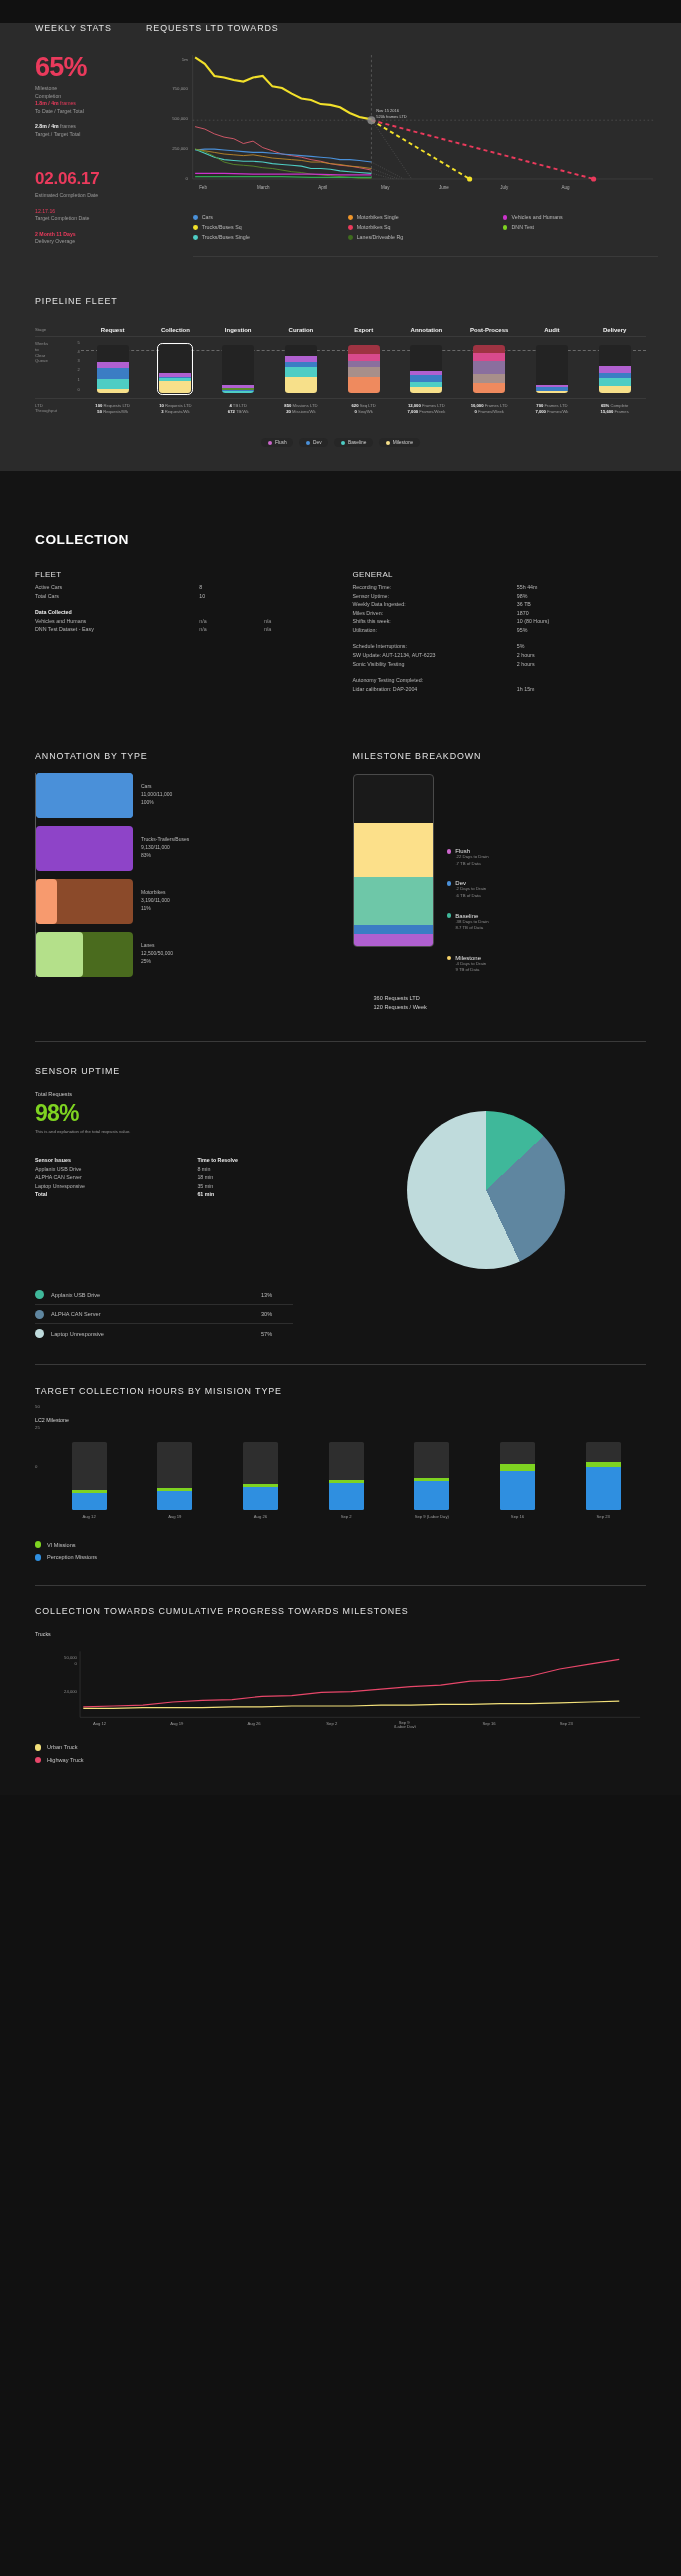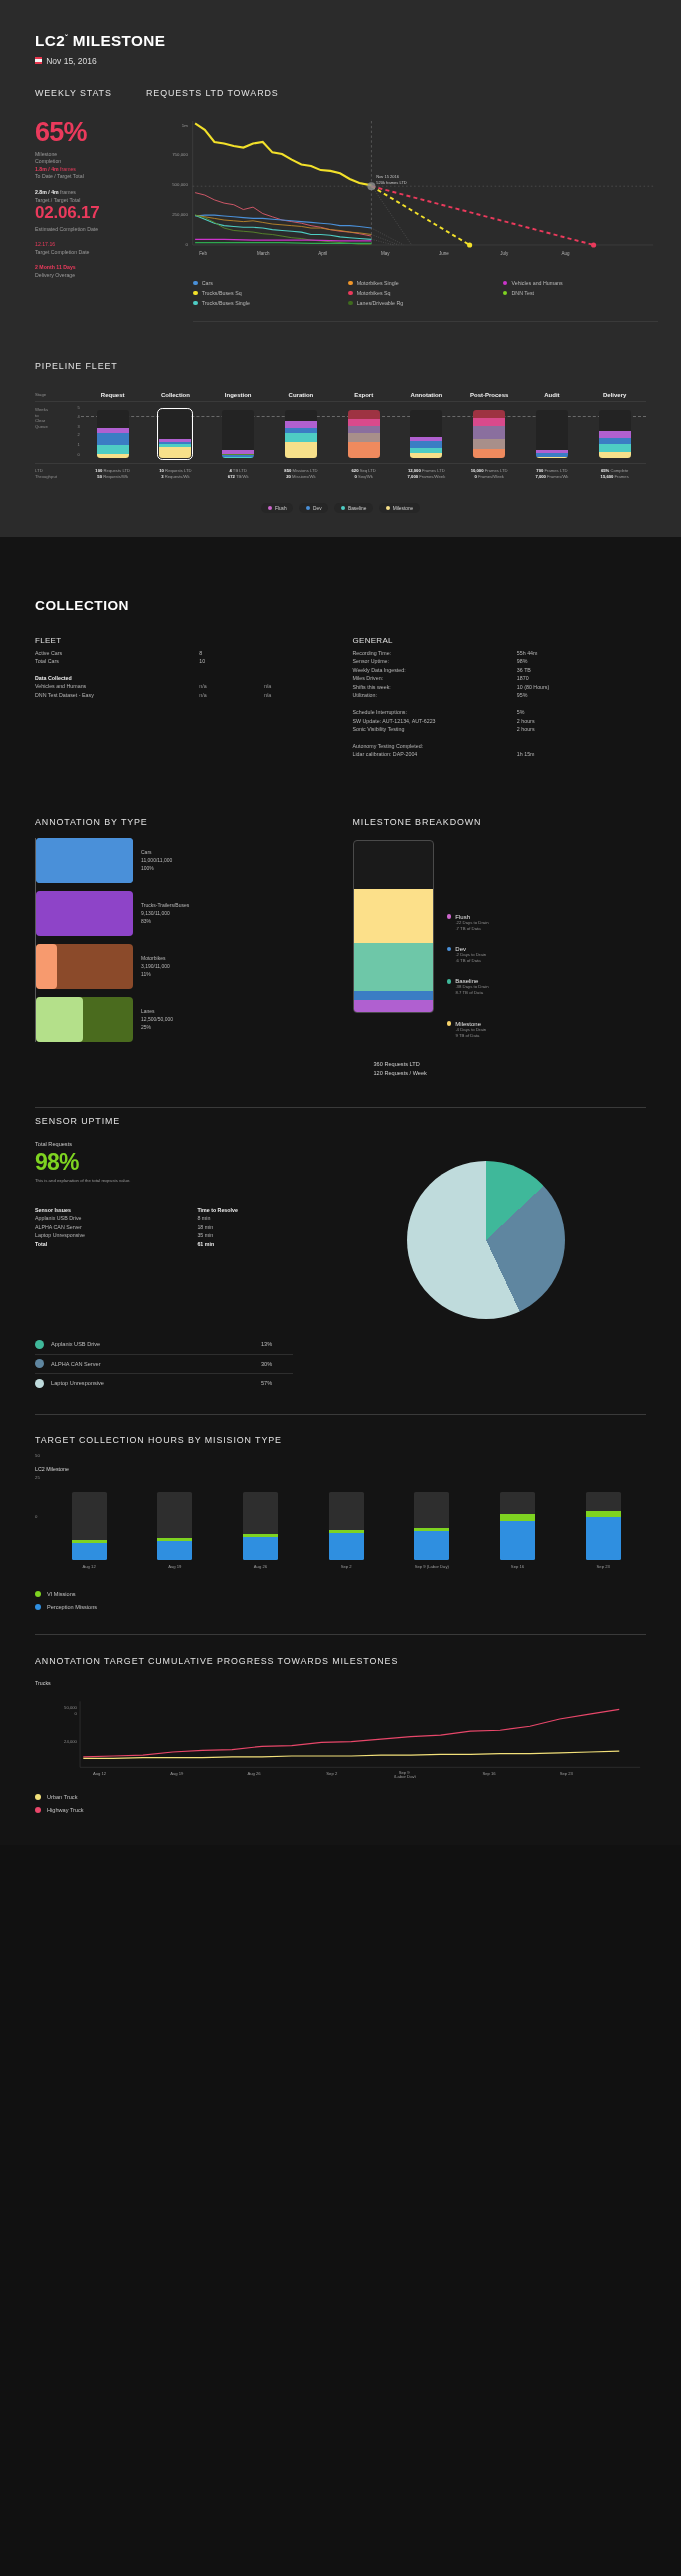--- a/index.html
+++ b/index.html
@@ -120,55 +120,41 @@
   .yl { font-size:4.3px; color:#8d8d8d; }
 
   
   .legend-line { display:flex; align-items:center; gap:5.6px; font-size:5.6px; color:#c2c2c2; margin-top:6.4px;}
 </style>
 </head>
 <body>
 
 <div class="band-top" style="padding-bottom:24px;">
 
-  <div class="hdr">
-    <h1>
-      <span>LC2</span><span class="caret">ˇ</span>
-      <span>MILESTONE</span>
-    </h1>
-    <div class="date">
-      <span class="flagicon">
-          <i></i>
-          <i></i>
-          <i></i>
-        </span>
-      <span>Nov 15, 2016</span>
-    </div>
-  </div>
 
   <div class="pad row-stats">
 
     <div class="col-stats">
       <div class="sect-title">WEEKLY STATS</div>
 
       <div class="mt26">
         <div class="kpi-pct">65%</div>
         <div class="sub mt6">
           <div>Milestone</div>
           <div>Completion</div>
           <div><span class="redb">1.8m / 4m</span> <span class="red">frames</span></div>
           <div>To Date / Target Total</div>
         </div>
         <div class="sub mt10">
           <div><b>2.8m / 4m</b> <span>frames</span></div>
           <div>Target / Target Total</div>
         </div>
       </div>
 
-      <div style="">
+      <div style="margin-top:32px;">
         <div class="kpi-date">02.06.17</div>
         <div class="sub mt6">Estimated Completion Date</div>
         <div class="sub mt10" style="color:#ea3a5c;">12.17.16</div>
         <div class="sub">Target Completion Date</div>
         <div class="sub mt10" style="color:#ea3a5c;font-weight:bold;">2 Month 11 Days</div>
         <div class="sub">Delivery Overage</div>
       </div>
     </div>
 
     <div class="col-burn">
@@ -667,21 +653,21 @@
         </div>
         <div class="ms-cap">
           <div>360 Requests LTD</div>
           <div>120 Requests / Week</div>
         </div>
       </div>
     </div>
 
     <hr class="hr" style="margin-top:29px;">
 
-    <div style="margin-top:8px;">
+    <div style="margin-top:24px;">
       <div class="sect-title">SENSOR UPTIME</div>
 
       <div style="display:flex;margin-top:14.5px;">
         <div style="width:290px;flex:none;">
           <div class="sub" style="font-size:5.6px;color:#c9c9c9;">Total Requests</div>
           <div class="kpi-green" style="margin-top:3.2px;">98%</div>
           <div class="sub" style="margin-top:4px;font-size:4.3px;">This is and explanation of the total reqeusts value.</div>
 
           <div style="margin-top:21px;">
             <div class="kv b">
@@ -811,21 +797,21 @@
         <div class="legend-line">
             <span class="dot" style="background:#2f8fe0;width:6.4px;height:6.4px"></span>
             <span>Perception Missions</span>
           </div>
       </div>
     </div>
 
     <hr class="hr" style="margin-top:24px;">
 
     <div style="margin-top:21px;">
-      <div class="sect-title">ANNOTATION TARGET CUMULATIVE PROGRESS TOWARDS MILESTONES</div>
+      <div class="sect-title">COLLECTION TOWARDS CUMULATIVE PROGRESS TOWARDS MILESTONES</div>
 
       <div style="margin-top:14.5px;">
         <div style="font-size:5.3px;color:#d4d4d4;">Trucks</div>
         <svg width="610" height="85" viewBox="0 0 758 105" style="margin-top:6.4px;">
           <text x="52" y="20" font-size="5.2" fill="#8d8d8d" text-anchor="end" font-family="Liberation Sans">50,000</text>
           <text x="52" y="27" font-size="5.2" fill="#8d8d8d" text-anchor="end" font-family="Liberation Sans">0</text>
           <text x="52" y="62" font-size="5.2" fill="#8d8d8d" text-anchor="end" font-family="Liberation Sans">24,000</text>
           <line x1="56" y1="10" x2="56" y2="92" stroke="#3f3f3f" stroke-width="0.7"></line>
           <line x1="56" y1="92" x2="752" y2="92" stroke="#3f3f3f" stroke-width="0.7"></line>
           <polyline fill="none" stroke="#e8476a" stroke-width="1.5" points="60,79 97,78 134,77 171,73 208,71 245,70 282,66 319,65 356,61 393,60 430,57 467,54 504,52 541,47 578,46 615,41 652,32 689,26 726,20"></polyline>

